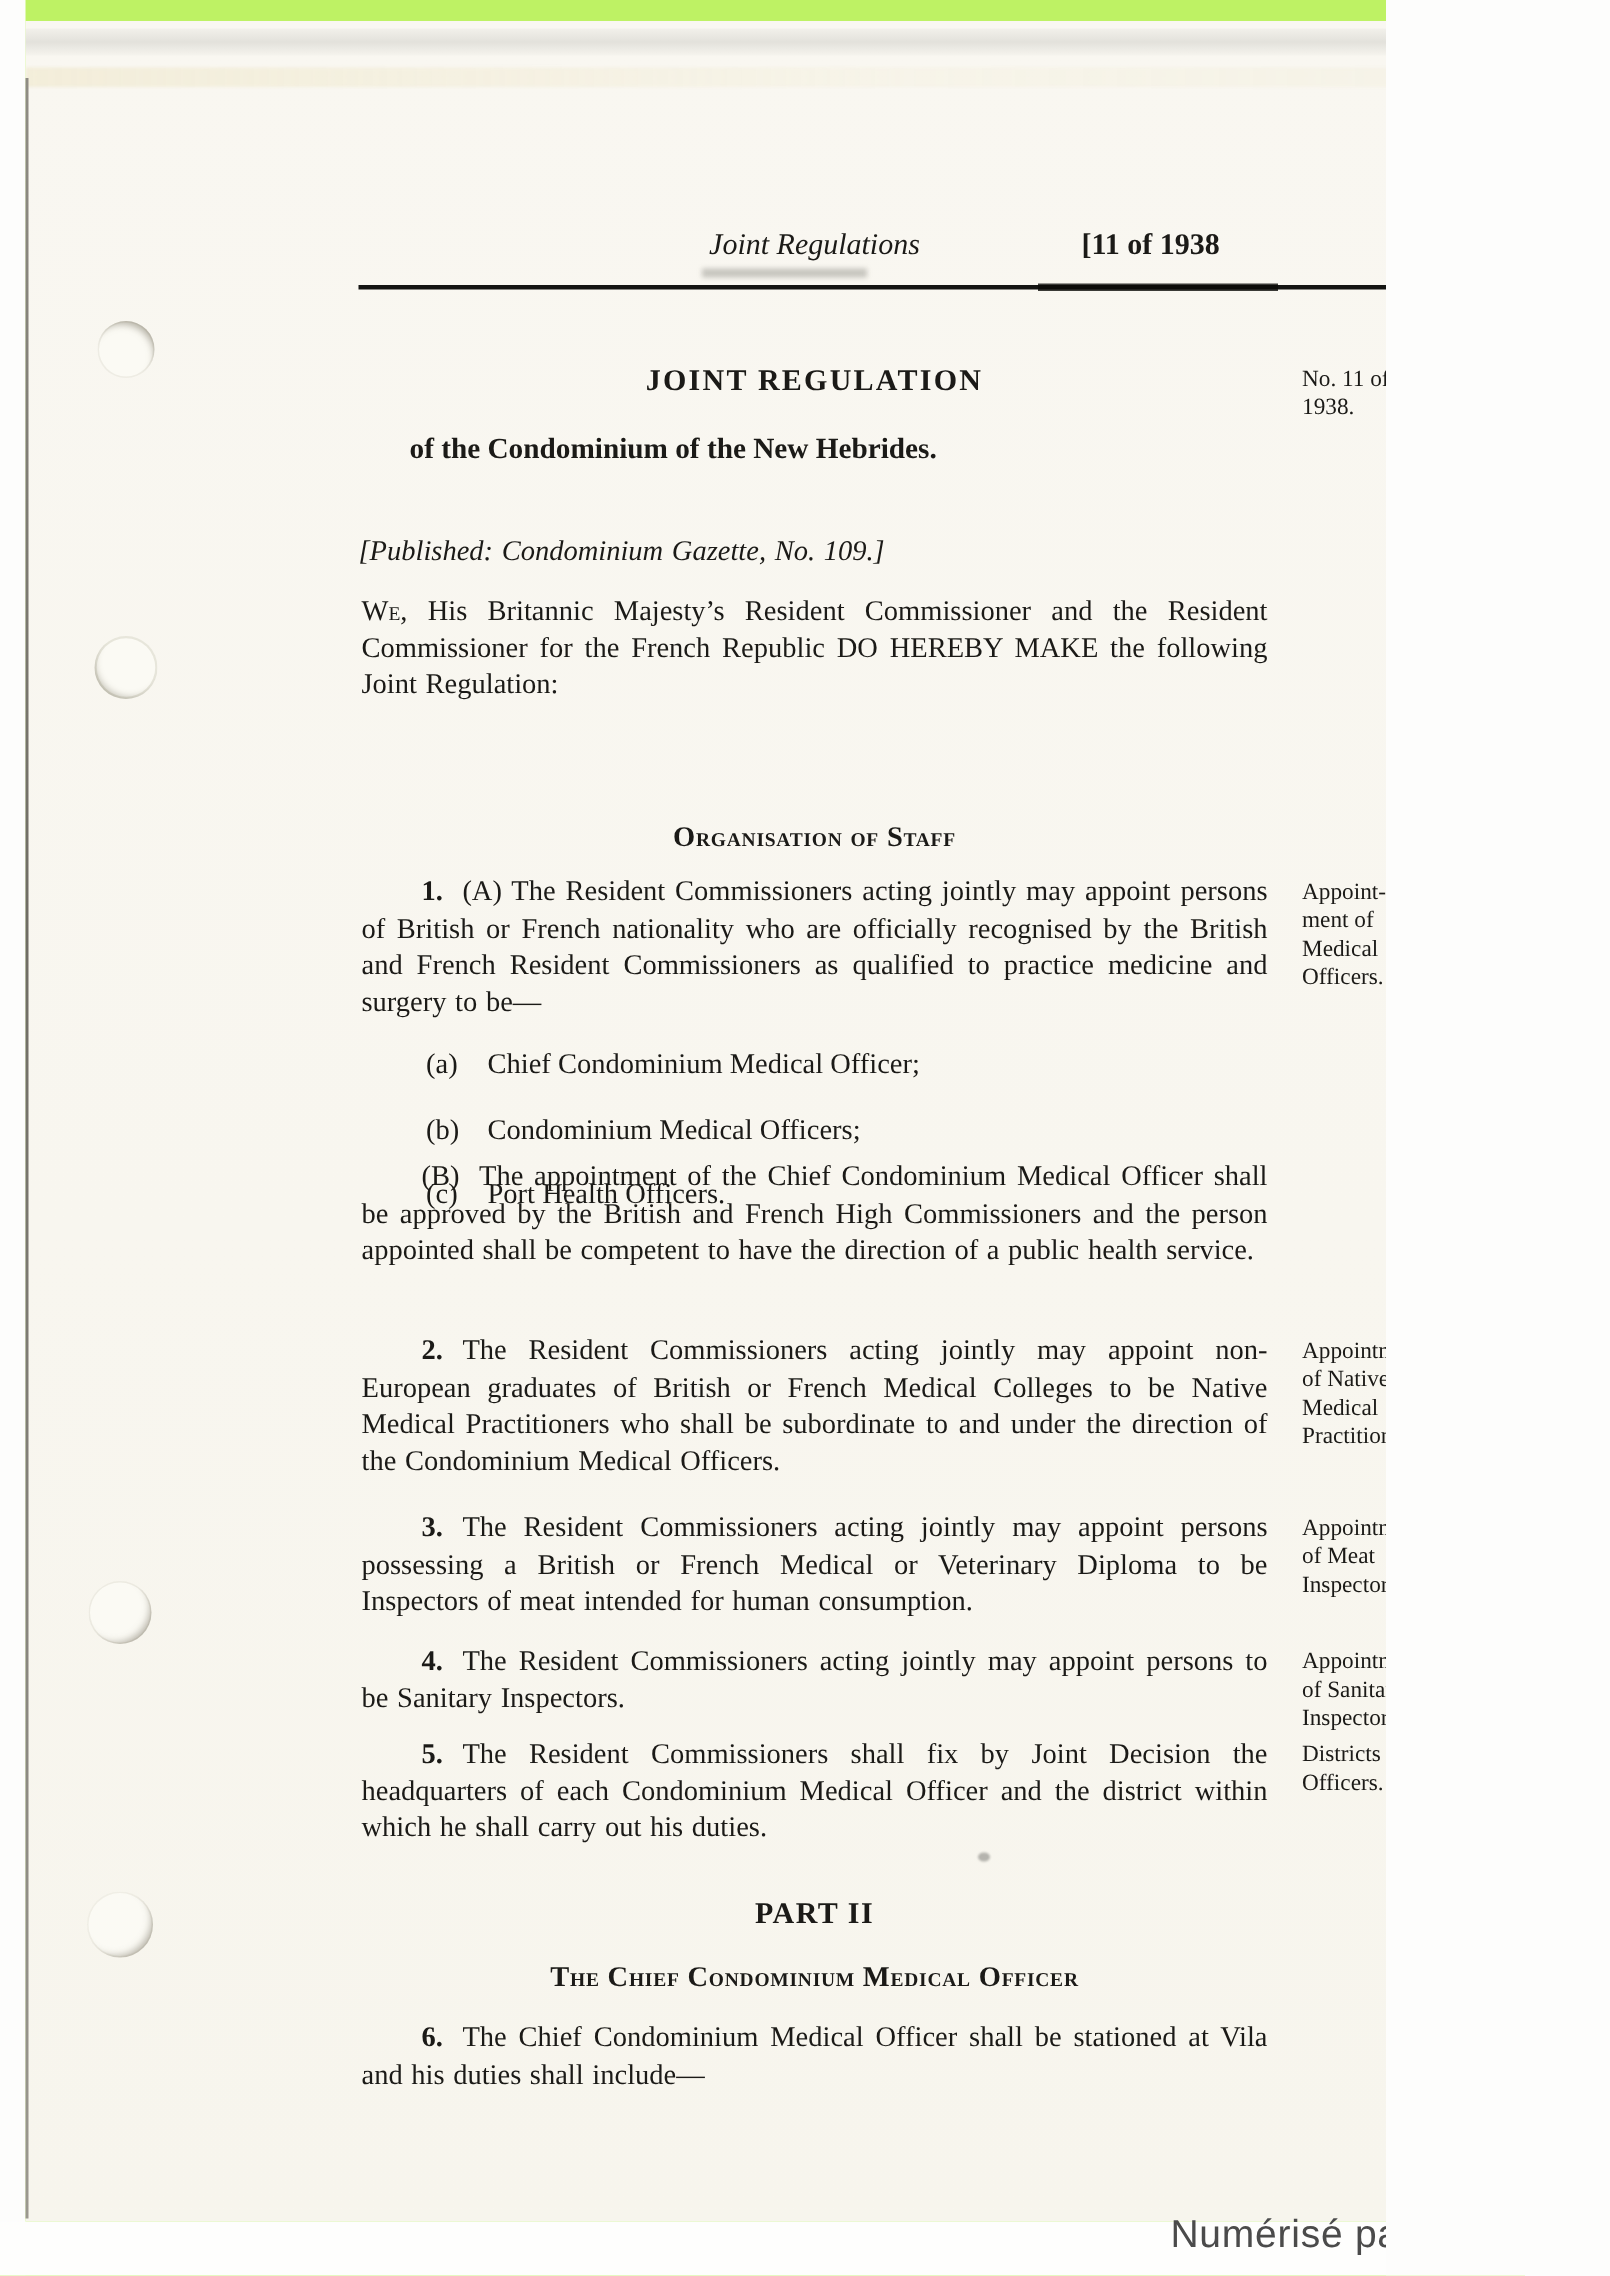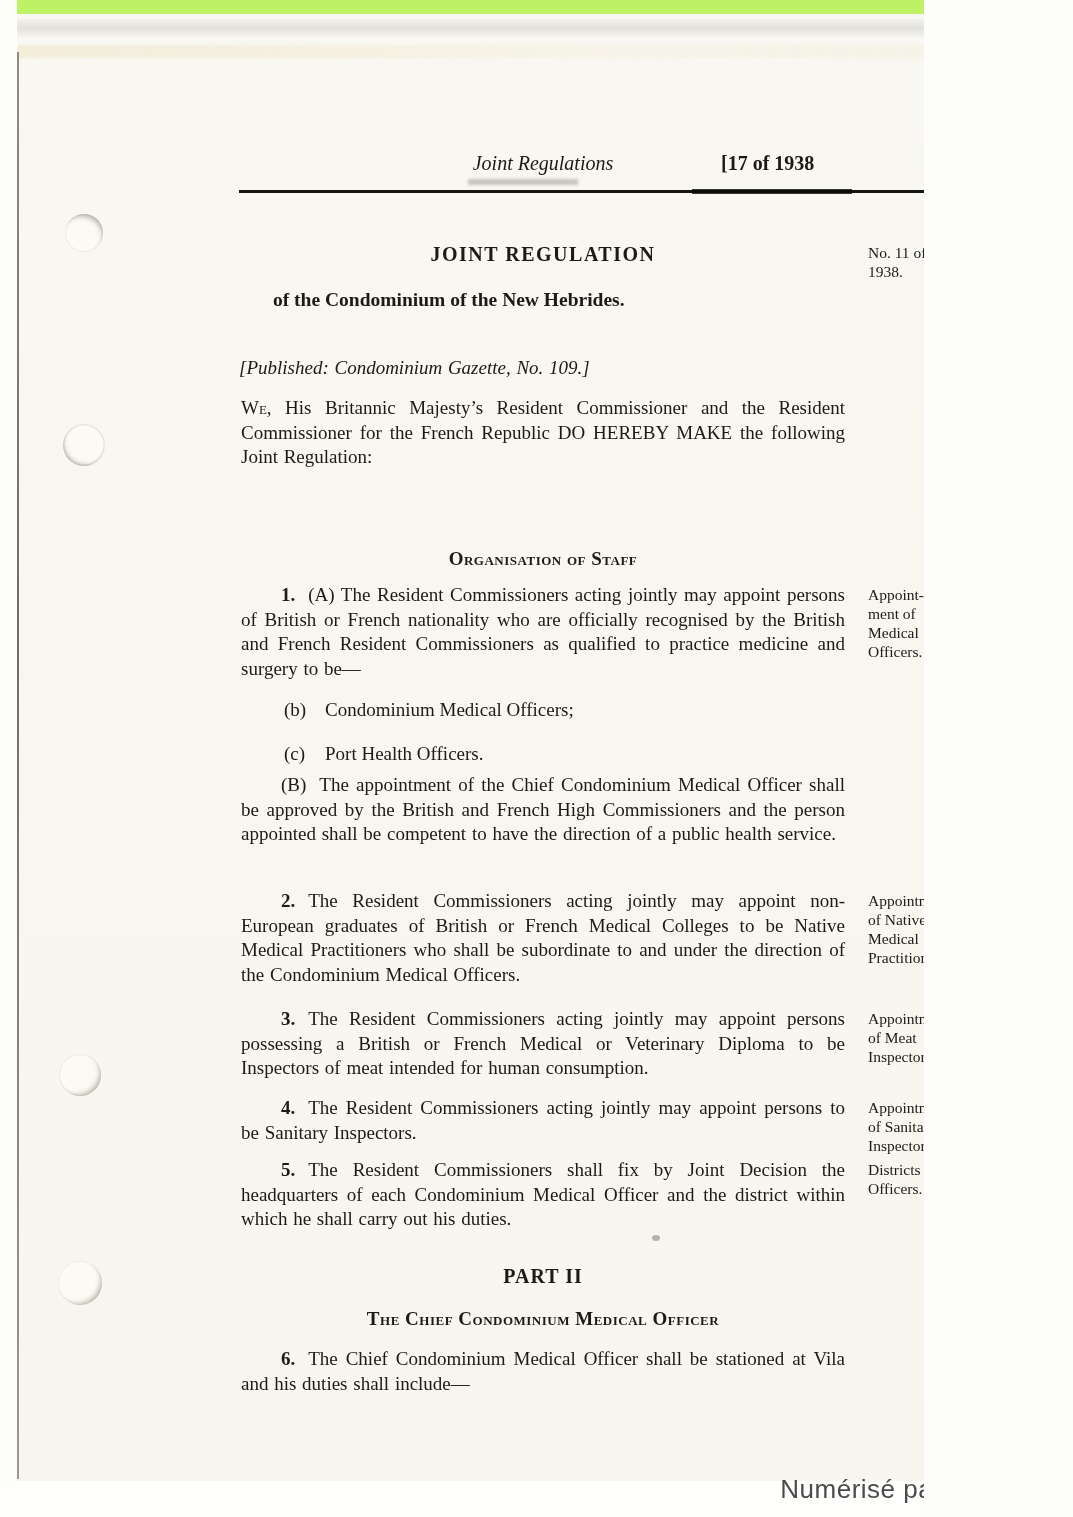--- a/index.html
+++ b/index.html
@@ -80,21 +80,21 @@
   <div class="left-strip"></div>
   <div class="page-edge-line"></div>
   <div class="bottom-strip"></div>
   <div class="hole hole-1"></div>
   <div class="hole hole-2"></div>
   <div class="hole hole-3"></div>
   <div class="hole hole-4"></div>
   <div class="speck"></div>
 
   <div class="abs hdr i center" style="left:241px;top:151px;width:604px;">Joint Regulations</div>
-  <div class="abs hdr b" style="left:721px;top:151px;">[17 of 1938</div>
+  <div class="abs hdr b" style="left:721px;top:151px;">[11 of 1938</div>
   <div class="abs hdr" style="left:890px;top:151px;width:72px;text-align:right;">275</div>
   <div class="rule-ghost"></div>
   <div class="rule"></div>
 
   <div class="abs reg-heading center" style="left:241px;top:243px;width:604px;">JOINT REGULATION</div>
   <div class="abs note" style="left:868px;top:243px;">No. 11 of
 1938.</div>
 
   <div class="abs title-bold" style="left:241px;top:288px;">
     <div class="l2">of the Condominium of the New Hebrides.</div>
@@ -106,20 +106,21 @@
 
   <div class="abs sub-head sc center" style="left:241px;top:548px;">Organisation of Staff</div>
 
   <p class="abs body-text indent" style="left:241px;top:583px;"><span class="b">1.</span><span class="gap"></span><span>(A) The Resident Commissioners acting jointly may appoint persons of British or French nationality who are officially recognised by the British and French Resident Commissioners as qualified to practice medicine and surgery to be—</span></p>
   <div class="abs note" style="left:868px;top:585px;">Appoint-
 ment of
 Medical
 Officers.</div>
 
   <div class="abs items" style="left:241px;top:679px;">
+    <p class="li"><span class="marker">(a)</span><span>Chief Condominium Medical Officer;</span></p>
     <p class="li"><span class="marker">(b)</span><span>Condominium Medical Officers;</span></p>
     <p class="li"><span class="marker">(c)</span><span>Port Health Officers.</span></p>
   </div>
 
   <p class="abs body-text indent" style="left:241px;top:773px;"><span>(B)</span><span class="gap"></span><span>The appointment of the Chief Condominium Medical Officer shall be approved by the British and French High Commissioners and the person appointed shall be competent to have the direction of a public health service.</span></p>
 
   <p class="abs body-text indent" style="left:241px;top:889px;"><span class="b">2.</span><span class="gap"></span><span>The Resident Commissioners acting jointly may appoint non-European graduates of British or French Medical Colleges to be Native Medical Practitioners who shall be subordinate to and under the direction of the Condominium Medical Officers.</span></p>
   <div class="abs note" style="left:868px;top:891px;">Appointment
 of Native
 Medical

